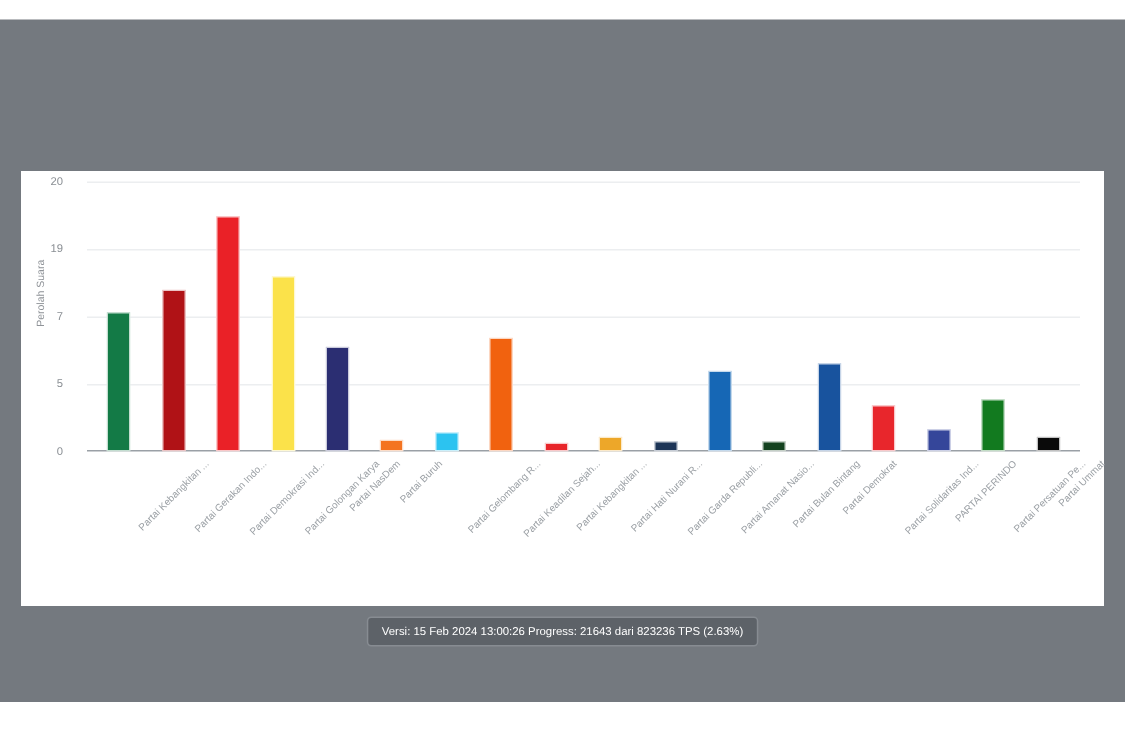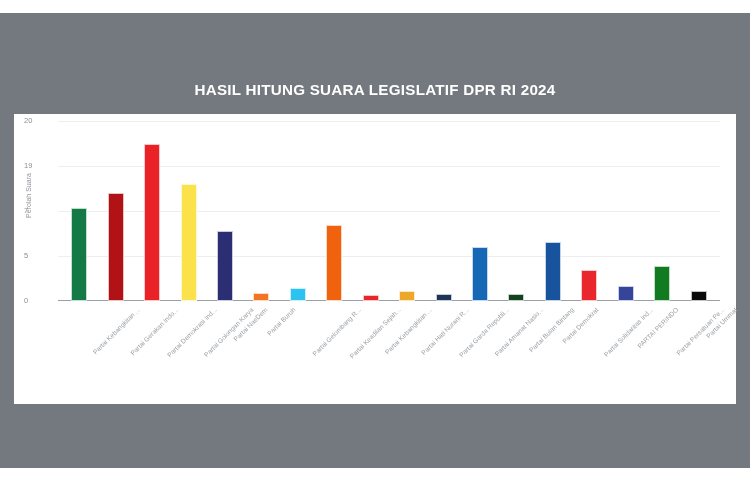--- a/index.html
+++ b/index.html
@@ -83,23 +83,23 @@
     position: absolute;
     left: 0;
     bottom: 0;
     width: 662px;
     height: 1.5px;
     background: #9aa0a6;
   }
 
   .ytick {
     position: absolute;
-    right: 0;
+    right: 12px;
     width: 30px;
-    text-align: left;
+    text-align: right;
     color: #8a8f94;
     font-size: 7.5px;
     line-height: 8px;
     transform: translateY(-4px);
   }
   #ytick-wrap {
     position: absolute;
     left: 6px;
     top: 7px;
     width: 34px;
@@ -191,23 +191,20 @@
     white-space: nowrap;
   }
 </style>
 </head>
 <body>
 
 <div id="screen">
 
   <div id="app-panel">
 
-    <div id="title-band">
-      <div id="chart-title">HASIL HITUNG SUARA LEGISLATIF DPR RI 2024</div>
-    </div>
 
     <div id="chart-card">
 
       <div id="ylabel">Perolah Suara</div>
 
       <div id="ytick-wrap">
           <div class="ytick" style="top: 180px;">0</div>
           <div class="ytick" style="top: 135px;">5</div>
           <div class="ytick" style="top: 90px;">7</div>
           <div class="ytick" style="top: 45px;">19</div>
@@ -331,16 +328,17 @@
           <div class="xlabel-slot">
             <div class="xlabel">Partai Persatuan Pe...</div>
           </div>
           <div class="xlabel-slot">
             <div class="xlabel">Partai Ummat</div>
           </div>
         </div>
 
     </div>
 
+    <div id="status-pill">Versi: 15 Feb 2024 13:00:26 Progress: 21643 dari 823236 TPS (2.63%)</div>
 
   </div>
 
 </div>
 
 </body></html>

